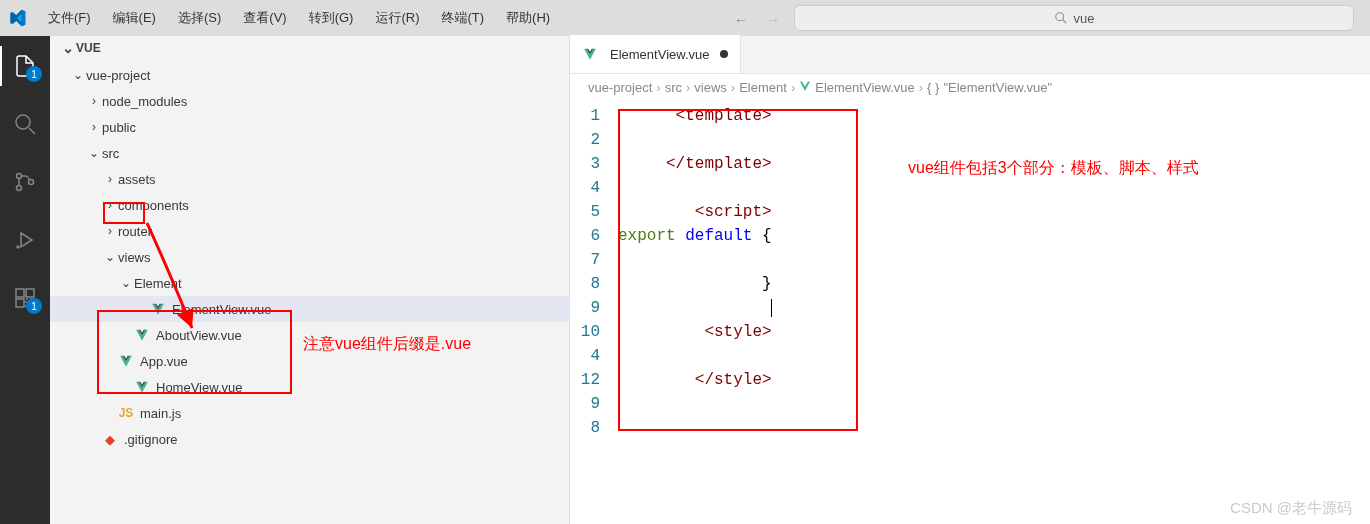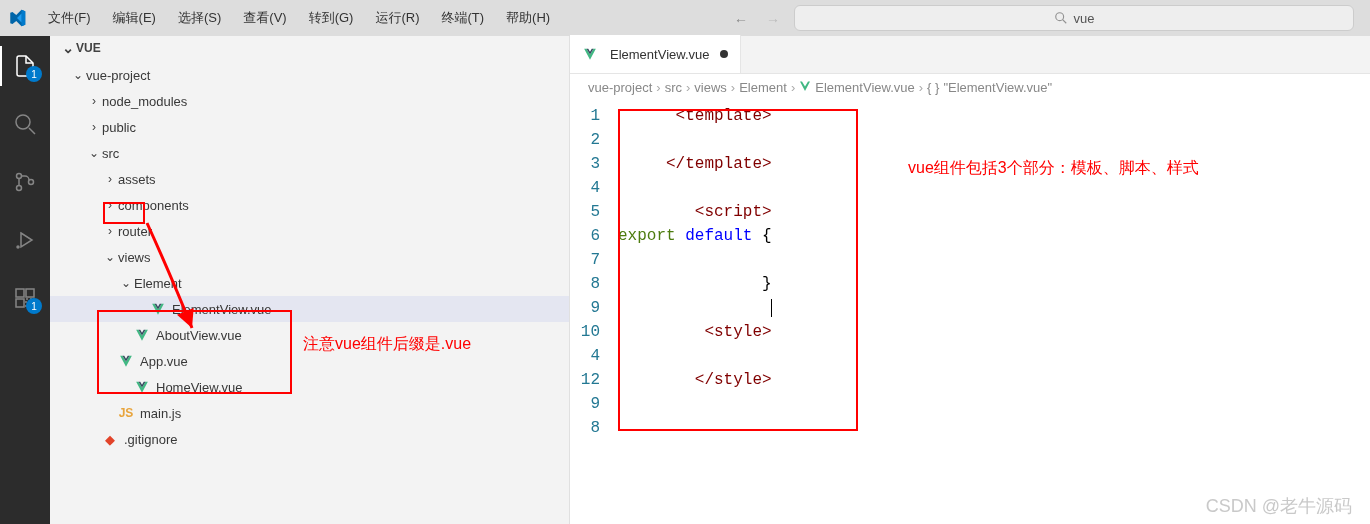--- a/index.html
+++ b/index.html
@@ -61,21 +61,21 @@
     .tok-tag { color: #800000; }
     .tok-kw { color: #0000ff; }
     .tok-kw2 { color: #4d7c0f; }
     .tok-punct { color: #000; }
     .cursor-caret { display: inline-block; width: 1px; height: 18px; background: #000; vertical-align: middle; }
     
     
     .anno-redbox { position: absolute; border: 2px solid red; pointer-events: none; }
     .anno-text { position: absolute; color: red; font-size: 16px; font-family: "Microsoft YaHei", sans-serif; pointer-events: none; }
     .anno-arrow { position: absolute; pointer-events: none; }
-    .watermark { position: absolute; bottom: 6px; right: 18px; color: #c9c9c9; font-size: 18px; font-family: "Microsoft YaHei", sans-serif; }
+    .watermark { position: absolute; bottom: 6px; right: 18px; color: #c9c9c9; font-size: 15px; font-family: "Microsoft YaHei", sans-serif; }
   </style>
 </head>
 <body>
 
 <div class="titlebar">
   <svg class="vscode-logo" viewBox="0 0 24 24">
       <path fill="#0065A9" d="M23 3l-5-2-7 7-5-4-3 1v14l3 1 5-4 7 7 5-2V3z"></path>
       <path fill="#007ACC" d="M18 1l5 2v18l-5 2V1z"></path>
       <path fill="#1F9CF0" d="M18 6v12l-6-6 6-6z"></path>
     </svg>

